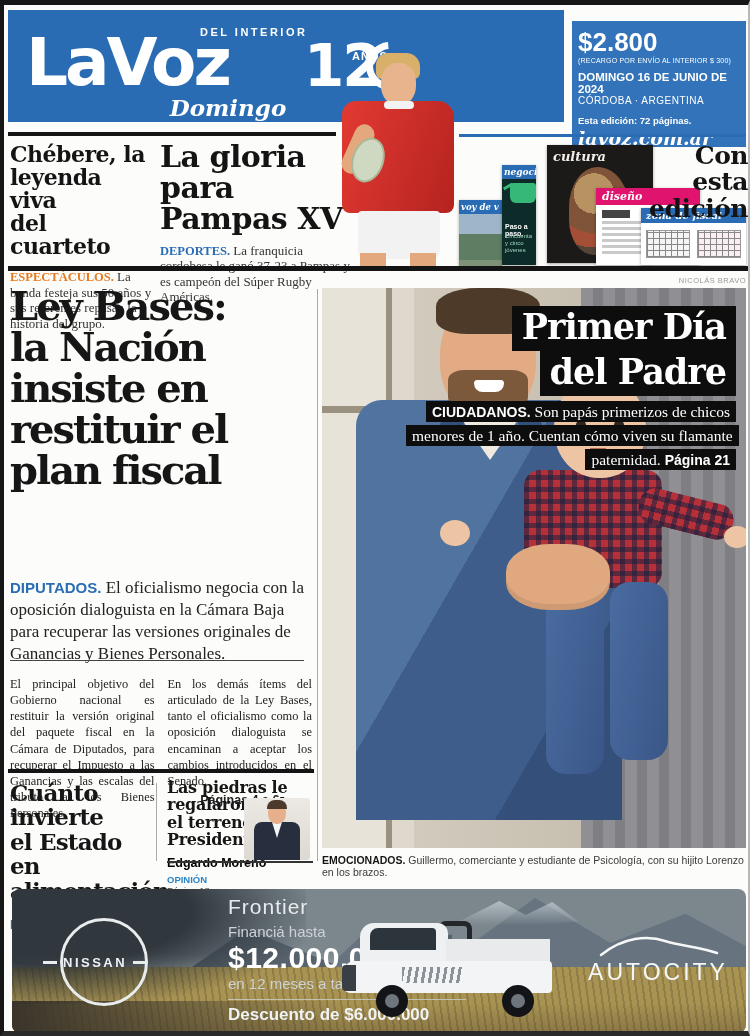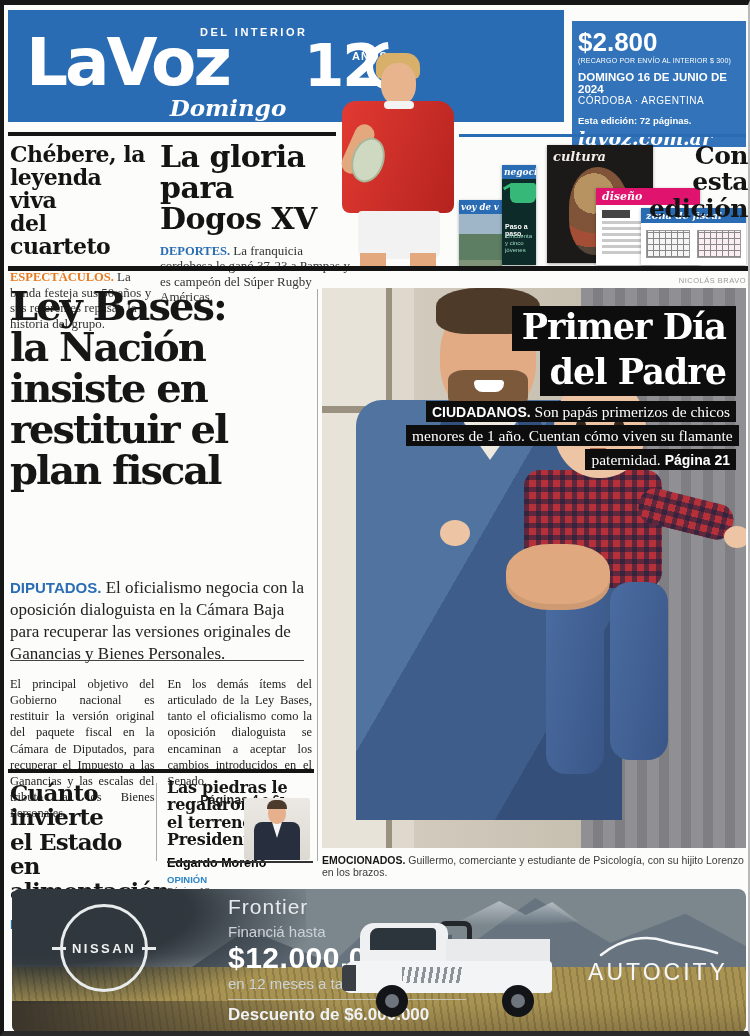--- a/index.html
+++ b/index.html
@@ -176,22 +176,22 @@
   .m2 { left:20%; width:40%; height:70%; background:#57626c; clip-path:polygon(0 100%,30% 40%,60% 75%,100% 45%,100% 100%); }
   .msnow { left:58%; width:30%; height:30%; background:linear-gradient(180deg,#cfd6da,transparent 85%);
            clip-path:polygon(28% 28%,40% 60%,52% 30%,64% 75%,14% 100%,0 100%); }
   .field { position:absolute; left:0; bottom:0; width:100%; height:46%;
            background:linear-gradient(180deg,#a89352 0 55%,#8a7745);
   }
   .field::after { content:""; position:absolute; inset:0;
            background:repeating-linear-gradient(82deg, rgba(58,48,30,.22) 0 2px, transparent 2px 7px); }
   .fg-dark { position:absolute; left:0; bottom:0; width:45%; height:22%;
              background:linear-gradient(90deg,#3a342b,transparent); }
-  .nissan { position:absolute; left:48px; top:15px; width:88px; height:88px; border:3px solid #e9eced; border-radius:50%;
-            display:flex; align-items:center; justify-content:center; }
+  .nissan { position:absolute; left:48px; top:29px; width:88px; height:88px; border:3px solid #e9eced; border-radius:50%;
+            display:flex; align-items:center; }
   .nissan span { color:#eef1f2; font-size:13px; font-weight:bold; letter-spacing:2.5px; background:transparent; position:relative; }
   .nissan span::before, .nissan span::after { content:""; position:absolute; top:45%; width:14px; height:3px; background:#e9eced; }
   .nissan span::before { left:-20px; } .nissan span::after { right:-20px; }
   .ad-copy { position:absolute; left:216px; top:6px; color:#dde2e6; }
   .ad-model { font-size:21px; letter-spacing:1px; color:#e7ebee; }
   .ad-l1 { font-size:15px; margin-top:4px; color:#ccd2d6; }
   .ad-amount { font-size:30px; font-weight:bold; color:#fff; letter-spacing:.5px; margin-top:1px; }
   .ad-l2 { font-size:15px; color:#ccd2d6; }
   .ad-sep { width:238px; height:1px; background:#cfd3d6; opacity:.75; margin:7px 0 5px; }
   .ad-l3 { font-size:17px; font-weight:bold; color:#f0f3f5; }
@@ -259,21 +259,21 @@
     </div>
     <div class="feat-text">
       <span class="kicker k-orange">ESPECTÁCULOS.</span>
       <span>La banda festeja sus 50 años y sus referentes repasan la historia del grupo.</span>
     </div>
   </div>
 
   <div class="feat f2">
     <div class="feat-title serif">
       <div>La gloria para</div>
-      <div>Dogos XV</div>
+      <div>Pampas XV</div>
     </div>
     <div class="feat-text">
       <span class="kicker k-blue">DEPORTES.</span>
       <span>La franquicia cordobesa le ganó 37-23 a Pampas y es campeón del Súper Rugby Américas.</span>
     </div>
   </div>
 
   <div class="cover cov-voy">
     <div class="cov-head">voy de v</div>
     <div class="cov-body"></div>

